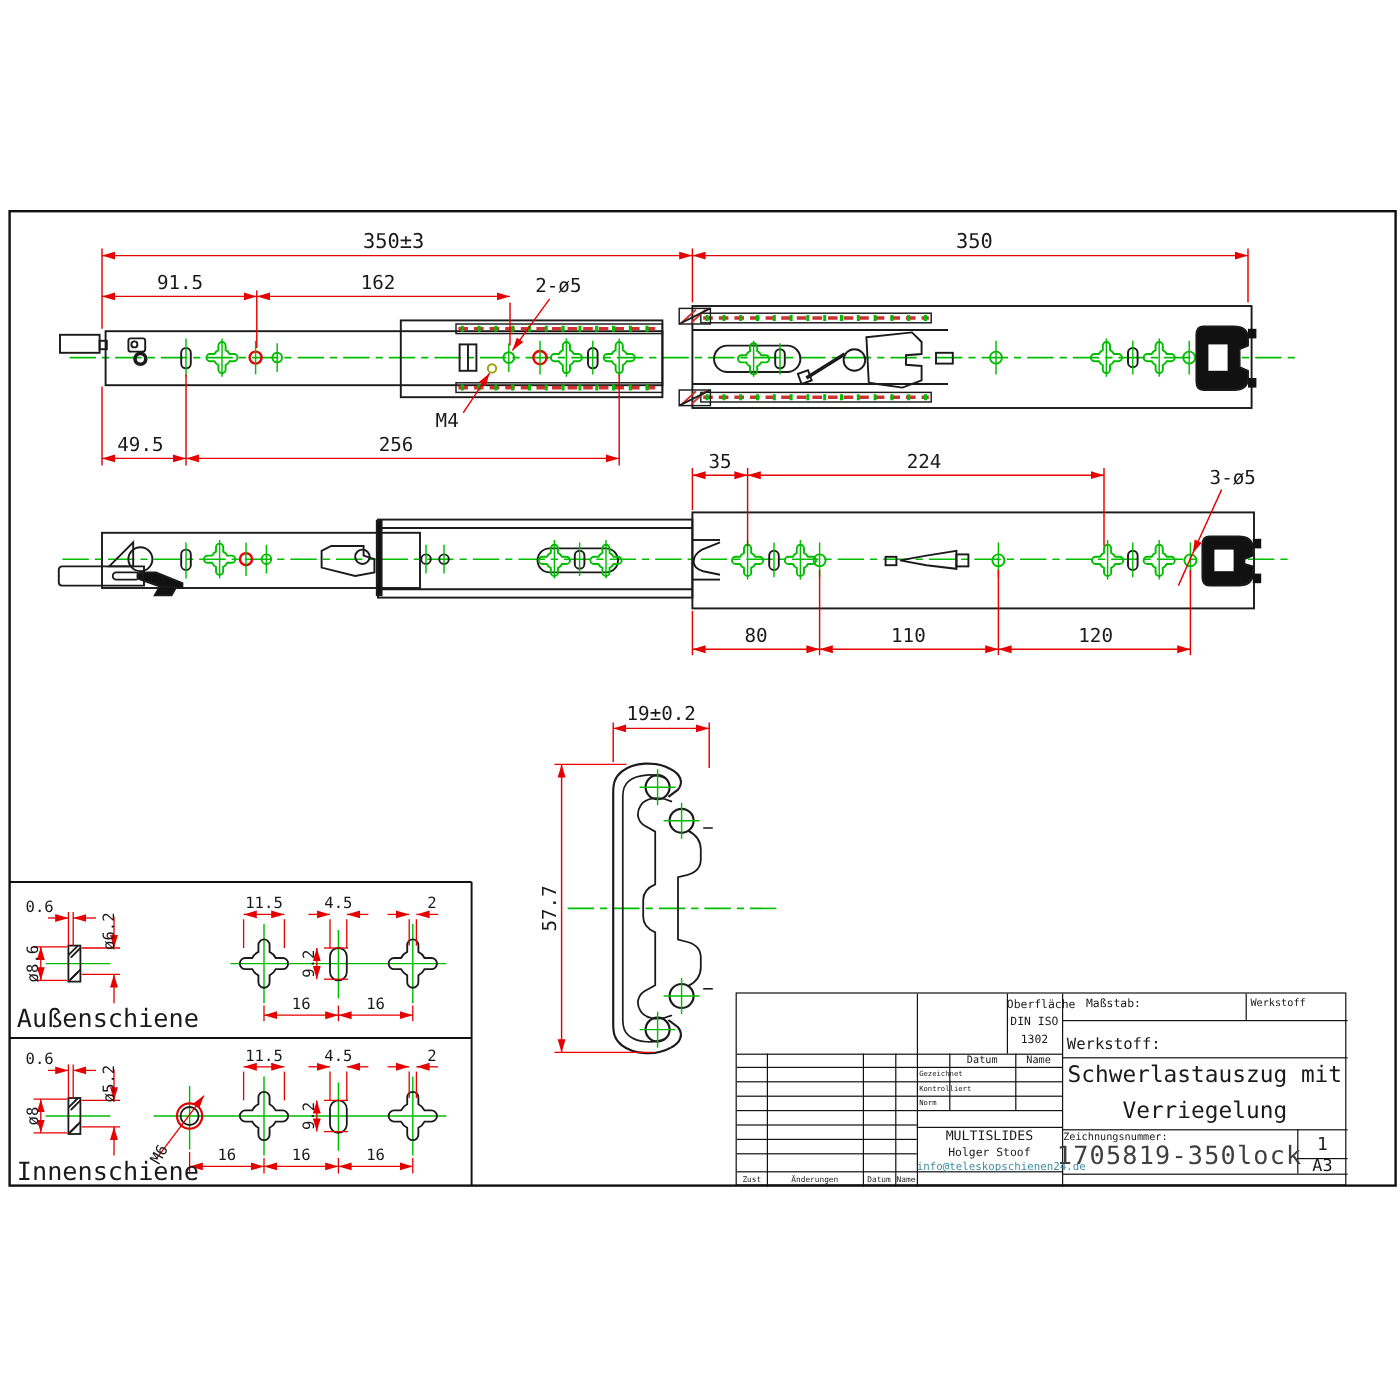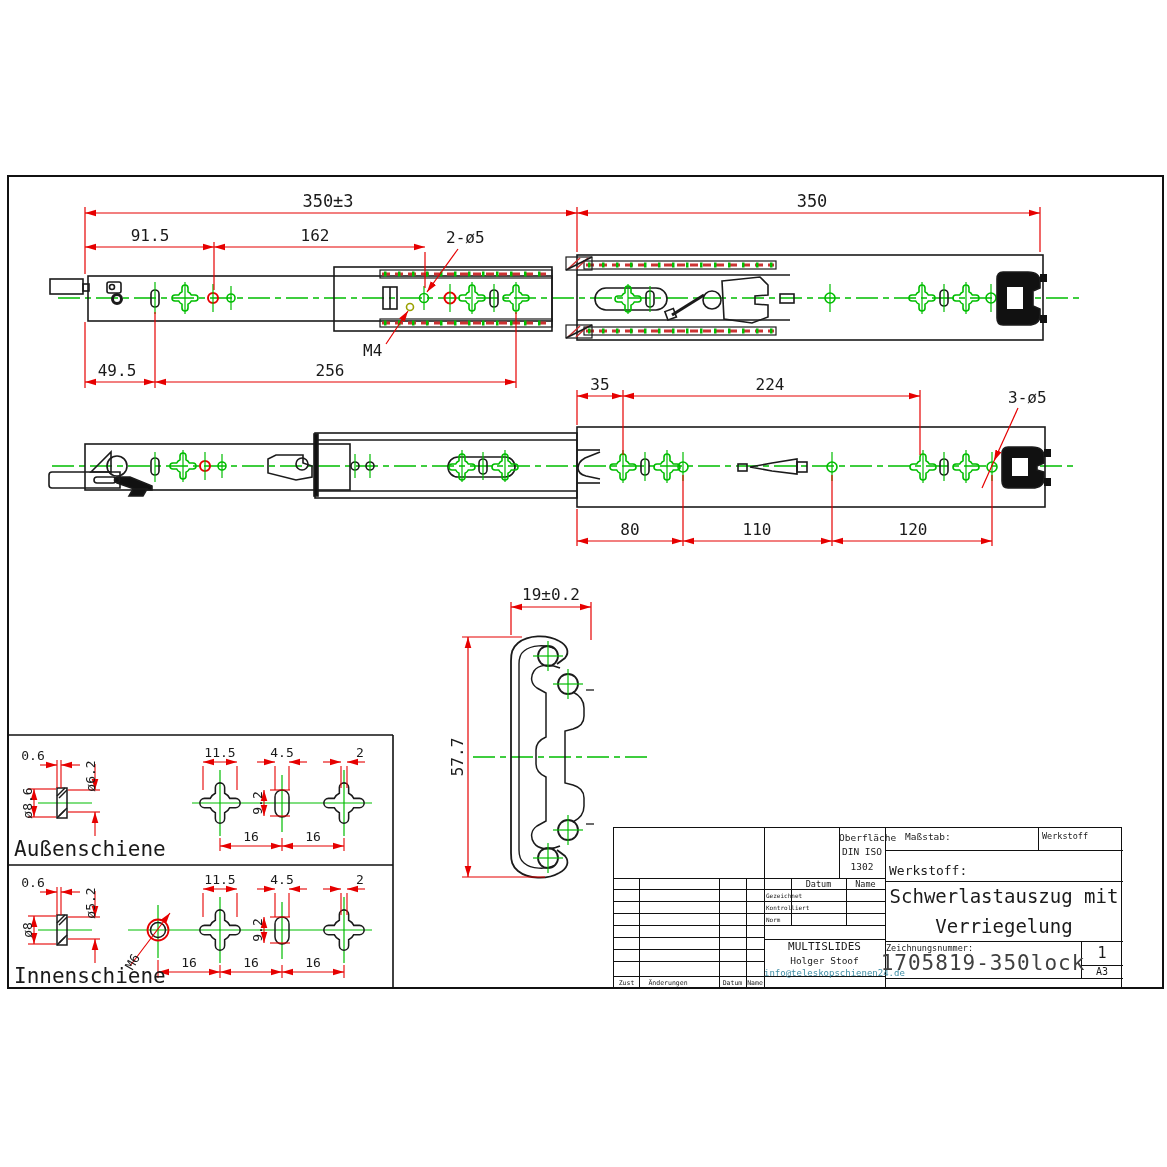--- a/index.html
+++ b/index.html
@@ -444,21 +444,21 @@
     <div class="vl" style="left:132px;top:50px;height:111px"></div>
     <div class="hl" style="left:0;top:61px;width:150px"></div>
     <div class="hl" style="left:0;top:73px;width:150px"></div>
     <div class="hl" style="left:0;top:85px;width:150px"></div>
     <div class="hl" style="left:0;top:97px;width:150px"></div>
     <div class="hl" style="left:0;top:109px;width:150px"></div>
     <div class="hl" style="left:0;top:121px;width:150px"></div>
     <div class="hl" style="left:0;top:133px;width:150px"></div>
     <div class="hl" style="left:0;top:148px;width:271px"></div>
     <div class="cell ctr" style="left:0;top:149px;width:25px;height:12px;font-size:6.5px">Zust</div>
-    <div class="cell ctr" style="left:14px;top:149px;width:80px;height:12px;font-size:6.5px">Änderungen</div>
+    <div class="cell ctr" style="left:25px;top:149px;width:80px;height:12px;font-size:6.5px">Änderungen</div>
     <div class="cell ctr" style="left:105px;top:149px;width:27px;height:12px;font-size:6.5px">Datum</div>
     <div class="cell ctr" style="left:132px;top:149px;width:18px;height:12px;font-size:6.5px">Name</div>
   </div>
 
 
   <div class="cell" style="left:225px;top:3px;width:46px;text-align:center;font-size:9.5px;line-height:1.5">
     <div>Oberfläche</div>
     <div>DIN ISO</div>
     <div>1302</div>
   </div>
@@ -491,15 +491,15 @@
     <div>Schwerlastauszug mit</div>
     <div>Verriegelung</div>
   </div>
   <div class="hl" style="left:271px;top:113px;width:238px"></div>
   <div class="vl" style="left:467px;top:113px;height:37px"></div>
   <div class="hl" style="left:467px;top:137px;width:42px"></div>
   <div class="hl" style="left:271px;top:150px;width:238px"></div>
   <div class="cell" style="left:272px;top:115px;font-size:8.5px">Zeichnungsnummer:</div>
   <div class="cell ctr num" style="left:271px;top:121px;width:196px;height:28px;font-size:21px;letter-spacing:1px">1705819-350lock</div>
   <div class="cell ctr" style="left:467px;top:113px;width:42px;height:24px;font-size:15px">1</div>
-  <div class="cell ctr" style="left:467px;top:137px;width:42px;height:13px;font-size:10px">A3</div>
+  <div class="cell ctr" style="left:467px;top:137px;width:42px;height:13px;font-size:14px">A3</div>
 </div>
 </div>
 
 </body></html>

